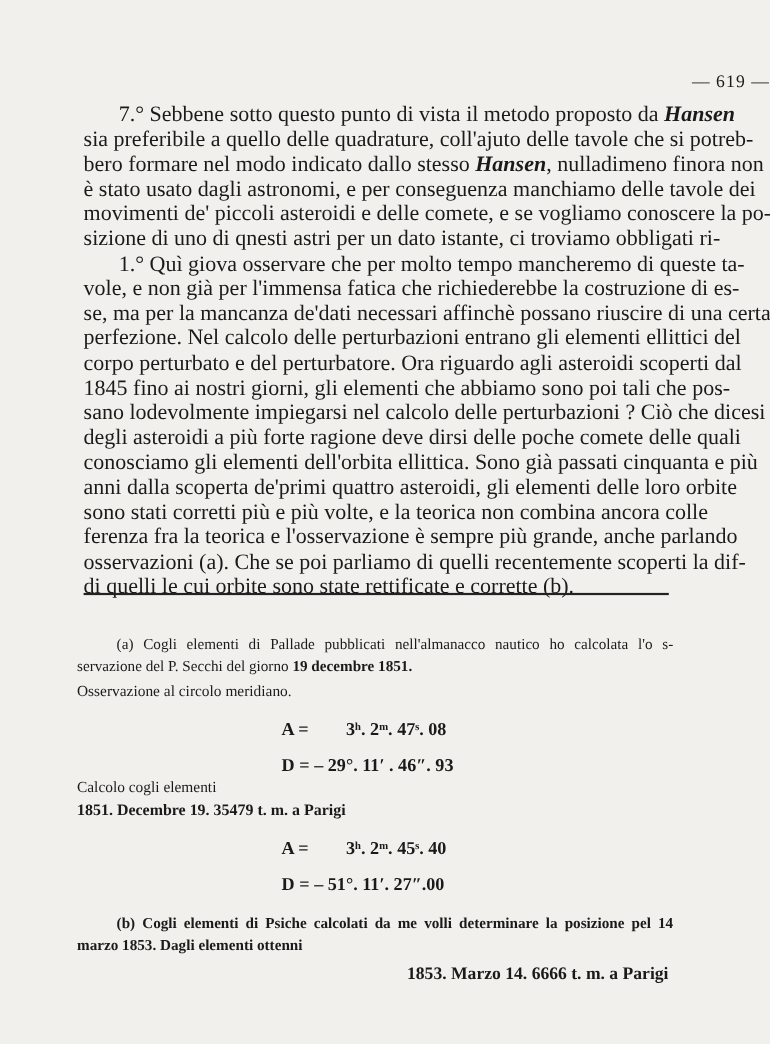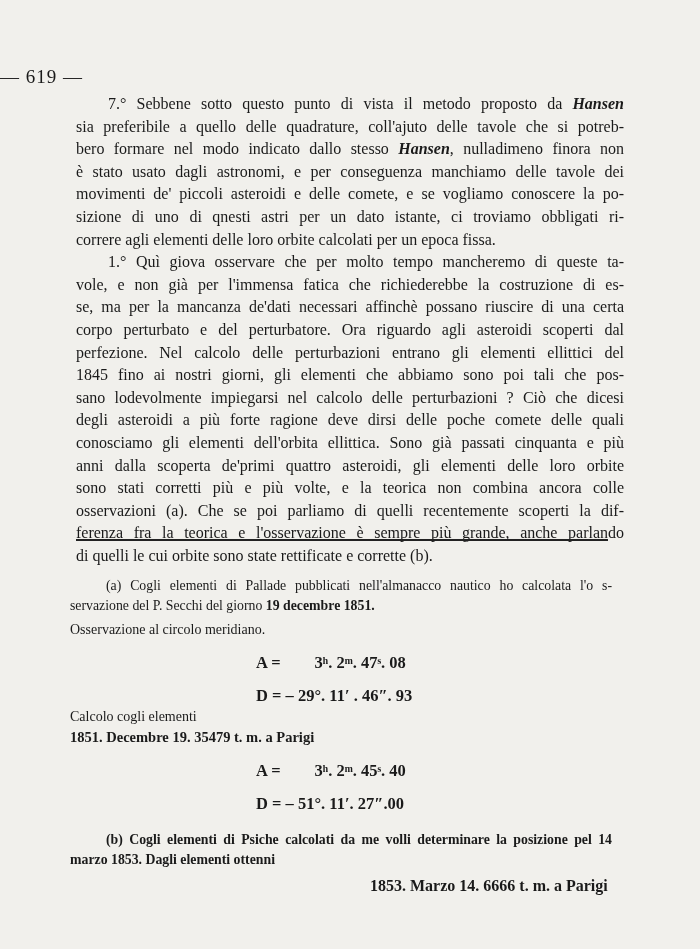--- a/index.html
+++ b/index.html
@@ -6,25 +6,25 @@
   body {
     width: 700px; height: 949px; overflow: hidden;
     background: #f1f0ec;
     font-family: "Liberation Serif", "DejaVu Serif", serif;
     color: #1a1a1a;
     position: relative;
   }
   .page { position: absolute; left: 0; top: 0; width: 700px; height: 949px; }
   .pagenum {
     position: absolute; top: 66px; left: 0; width: 700px;
-    text-align: left; font-size: 19px; letter-spacing: 1px;
+    text-align: right; font-size: 16px; letter-spacing: 1px;
   }
   .body-text {
     position: absolute; left: 76px; top: 93px; width: 548px;
-    font-size: 16px; line-height: 22.6px;
+    font-size: 20px; line-height: 22.6px;
   }
   .line { display: block; white-space: nowrap; text-align: justify; text-align-last: justify; height: 22.6px; }
   .line.last { text-align-last: left; }
   .line.indent { padding-left: 32px; }
   .ital { font-style: italic; font-weight: bold; }
   .rule {
     position: absolute; left: 76px; top: 539px; width: 532px; height: 0;
     border-top: 2px solid #222;
   }
   .notes {
@@ -45,36 +45,35 @@
   <div class="pagenum">— 619 —</div>
 
   <div class="body-text">
     <div id="p7">
         <span class="line indent">7.° Sebbene sotto questo punto di vista il metodo proposto da <span class="ital">Hansen</span></span>
         <span class="line">sia preferibile a quello delle quadrature, coll'ajuto delle tavole che si potreb-</span>
         <span class="line">bero formare nel modo indicato dallo stesso <span class="ital">Hansen</span>, nulladimeno finora non</span>
         <span class="line">è stato usato dagli astronomi, e per conseguenza manchiamo delle tavole dei</span>
         <span class="line">movimenti de' piccoli asteroidi e delle comete, e se vogliamo conoscere la po-</span>
         <span class="line">sizione di uno di qnesti astri per un dato istante, ci troviamo obbligati ri-</span>
-        <span class="line last">correre agli elementi delle loro orbite calcolati per un epoca fissa.</span>
       </div>
     <div id="p8">
         <span class="line indent">1.° Quì giova osservare che per molto tempo mancheremo di queste ta-</span>
         <span class="line">vole, e non già per l'immensa fatica che richiederebbe la costruzione di es-</span>
         <span class="line">se, ma per la mancanza de'dati necessari affinchè possano riuscire di una certa</span>
+        <span class="line">perfezione. Nel calcolo delle perturbazioni entrano gli elementi ellittici del</span>
         <span class="line">corpo perturbato e del perturbatore. Ora riguardo agli asteroidi scoperti dal</span>
-        <span class="line">perfezione. Nel calcolo delle perturbazioni entrano gli elementi ellittici del</span>
         <span class="line">1845 fino ai nostri giorni, gli elementi che abbiamo sono poi tali che pos-</span>
         <span class="line">sano lodevolmente impiegarsi nel calcolo delle perturbazioni ? Ciò che dicesi</span>
         <span class="line">degli asteroidi a più forte ragione deve dirsi delle poche comete delle quali</span>
         <span class="line">conosciamo gli elementi dell'orbita ellittica. Sono già passati cinquanta e più</span>
         <span class="line">anni dalla scoperta de'primi quattro asteroidi, gli elementi delle loro orbite</span>
         <span class="line">sono stati corretti più e più volte, e la teorica non combina ancora colle</span>
+        <span class="line">ferenza fra la teorica e l'osservazione è sempre più grande, anche parlando</span>
         <span class="line">osservazioni (a). Che se poi parliamo di quelli recentemente scoperti la dif-</span>
-        <span class="line">ferenza fra la teorica e l'osservazione è sempre più grande, anche parlando</span>
         <span class="line last">di quelli le cui orbite sono state rettificate e corrette (b).</span>
       </div>
   </div>
 
   <div class="rule"></div>
 
   <div class="notes">
     <div>
       <span class="note-line first">(a) Cogli elementi di Pallade pubblicati nell'almanacco nautico ho calcolata l'o s-</span>
       <span class="note-line last"><span>servazione del P. Secchi del giorno </span><span class="bold">19 decembre 1851.</span></span>

